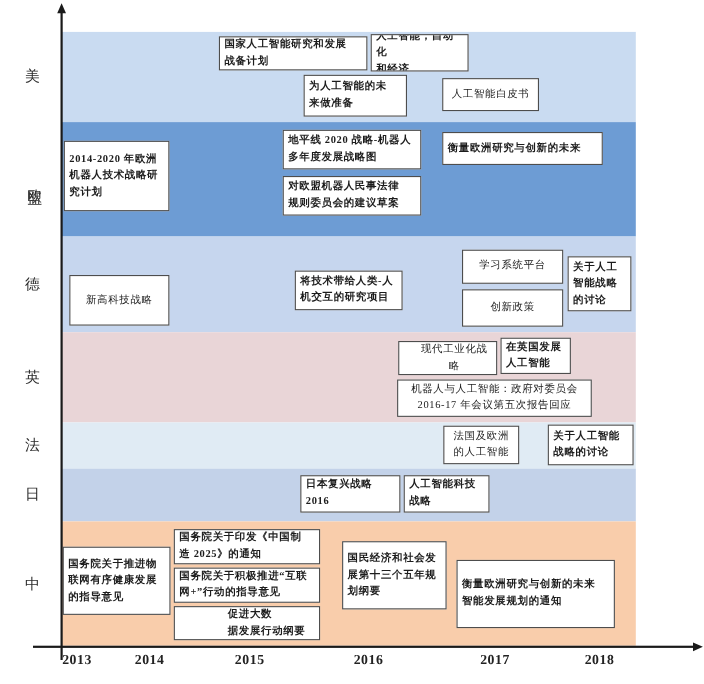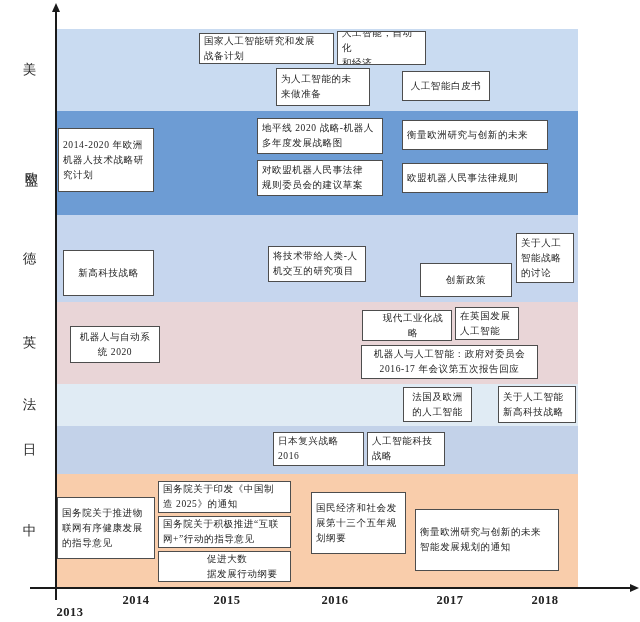--- a/index.html
+++ b/index.html
@@ -19,21 +19,21 @@
   }
   .item-box {
     position:absolute; box-sizing:border-box; background:#ffffff;
     border:1px solid #4d4d4d; display:flex; align-items:center;
     padding:1px 4px; overflow:hidden;
   }
   .item-text {
     display:block; width:100%; white-space:pre-line;
     font-size:9.5px; line-height:15px; letter-spacing:0.6px; color:#1c1c1c;
   }
-  .align-left .item-text { text-align:left; }
+  .align-left .item-text { text-align:left;font-weight:bold; }
   .align-center .item-text { text-align:center; }
   .year-label {
     position:absolute; top:593px; transform:translateX(-50%);
     font-size:12.5px; font-weight:bold; color:#222222; letter-spacing:0.5px;
   }
   .axis-line { position:absolute; background:#1a1a1a; }
   #y-axis { left:55px; top:10px; width:1.5px; height:590px; }
   #x-axis { left:30px; top:587px; width:602px; height:1.5px; }
   .arrow { position:absolute; width:0; height:0; }
   #y-axis-arrowhead {
@@ -80,66 +80,62 @@
         <span class="item-text">地平线 2020 战略-机器人
 多年度发展战略图</span>
       </div>
       <div class="item-box align-left" style="left: 257px; top: 160px; width: 126px; height: 36px;">
         <span class="item-text">对欧盟机器人民事法律
 规则委员会的建议草案</span>
       </div>
       <div class="item-box align-left" style="left: 402px; top: 120px; width: 146px; height: 30px;">
         <span class="item-text">衡量欧洲研究与创新的未来</span>
       </div>
-      <div class="item-box align-left" style="left: 402px; top: 163px; width: 146px; height: 30px;">
-        <span class="item-text">欧盟机器人民事法律规则</span>
-      </div>
       <div class="band" style="top: 215px; height: 87px; background: rgb(198, 214, 238);"></div>
       <div class="row-label" style="top: 258.5px;">德</div>
       <div class="item-box align-center" style="left: 63px; top: 250px; width: 91px; height: 46px;">
         <span class="item-text">新高科技战略</span>
       </div>
       <div class="item-box align-left" style="left: 268px; top: 246px; width: 98px; height: 36px;">
         <span class="item-text">将技术带给人类-人
 机交互的研究项目</span>
+      </div>
+      <div class="item-box align-center" style="left: 420px; top: 227px; width: 92px; height: 31px;">
+        <span class="item-text">学习系统平台</span>
       </div>
       <div class="item-box align-left" style="left: 516px; top: 233px; width: 58px; height: 50px;">
         <span class="item-text">关于人工
 智能战略
 的讨论</span>
       </div>
       <div class="item-box align-center" style="left: 420px; top: 263px; width: 92px; height: 34px;">
         <span class="item-text">创新政策</span>
       </div>
       <div class="band" style="top: 302px; height: 82px; background: rgb(233, 213, 215);"></div>
       <div class="row-label" style="top: 343px;">英</div>
-      <div class="item-box align-center" style="left: 70px; top: 326px; width: 90px; height: 37px;">
-        <span class="item-text">机器人与自动系
-统 2020</span>
-      </div>
       <div class="item-box align-center" style="left: 362px; top: 310px; width: 90px; height: 31px; padding-left: 16px;">
         <span class="item-text">现代工业化战略</span>
       </div>
       <div class="item-box align-left" style="left: 455px; top: 307px; width: 64px; height: 33px;">
         <span class="item-text">在英国发展
 人工智能</span>
       </div>
       <div class="item-box align-center" style="left: 361px; top: 345px; width: 177px; height: 34px; justify-content: flex-end;">
         <span class="item-text">机器人与人工智能：政府对委员会
 2016-17 年会议第五次报告回应</span>
       </div>
       <div class="band" style="top: 384px; height: 42px; background: rgb(224, 235, 244);"></div>
       <div class="row-label" style="top: 405px;">法</div>
       <div class="item-box align-center" style="left: 403px; top: 387px; width: 69px; height: 35px;">
         <span class="item-text">法国及欧洲
 的人工智能</span>
       </div>
       <div class="item-box align-left" style="left: 498px; top: 386px; width: 78px; height: 37px;">
         <span class="item-text">关于人工智能
-新高科技战略</span>
+战略的讨论</span>
       </div>
       <div class="band" style="top: 426px; height: 48px; background: rgb(195, 210, 233);"></div>
       <div class="row-label" style="top: 450px;">日</div>
       <div class="item-box align-left" style="left: 273px; top: 432px; width: 91px; height: 34px;">
         <span class="item-text">日本复兴战略
 2016</span>
       </div>
       <div class="item-box align-left" style="left: 367px; top: 432px; width: 78px; height: 34px;">
         <span class="item-text">人工智能科技
 战略</span>
@@ -165,21 +161,21 @@
       </div>
       <div class="item-box align-left" style="left: 311px; top: 492px; width: 95px; height: 62px;">
         <span class="item-text">国民经济和社会发
 展第十三个五年规
 划纲要</span>
       </div>
       <div class="item-box align-left" style="left: 415px; top: 509px; width: 144px; height: 62px;">
         <span class="item-text">衡量欧洲研究与创新的未来
 智能发展规划的通知</span>
       </div>
-      <div class="year-label" style="left: 70px; margin-top: 12px;">2013</div>
+      <div class="year-label" style="left: 70px;">2013</div>
       <div class="year-label" style="left: 136px;">2014</div>
       <div class="year-label" style="left: 227px; text-align: right;">2015</div>
       <div class="year-label" style="left: 335px;">2016</div>
       <div class="year-label" style="left: 450px;">2017</div>
       <div class="year-label" style="left: 545px;">2018</div>
     </div>
   <div class="axis-line" id="y-axis"></div>
   <div class="arrow" id="y-axis-arrowhead"></div>
   <div class="axis-line" id="x-axis"></div>
   <div class="arrow" id="x-axis-arrowhead"></div>

